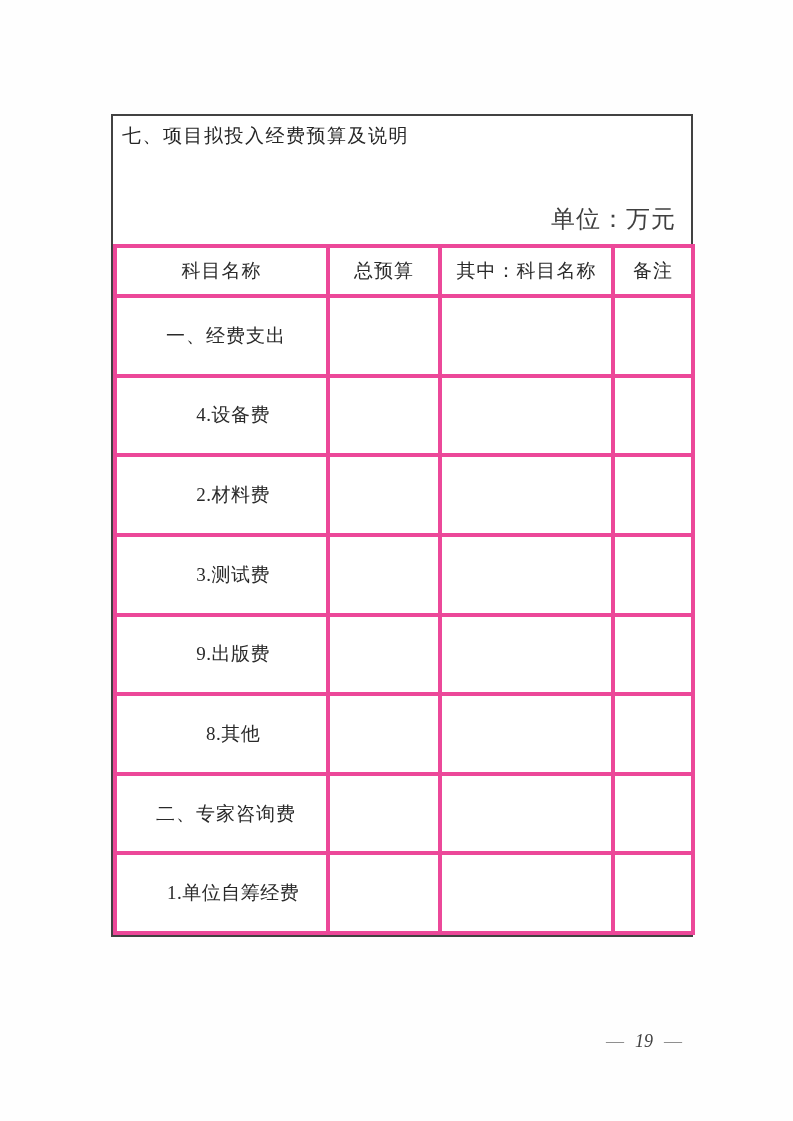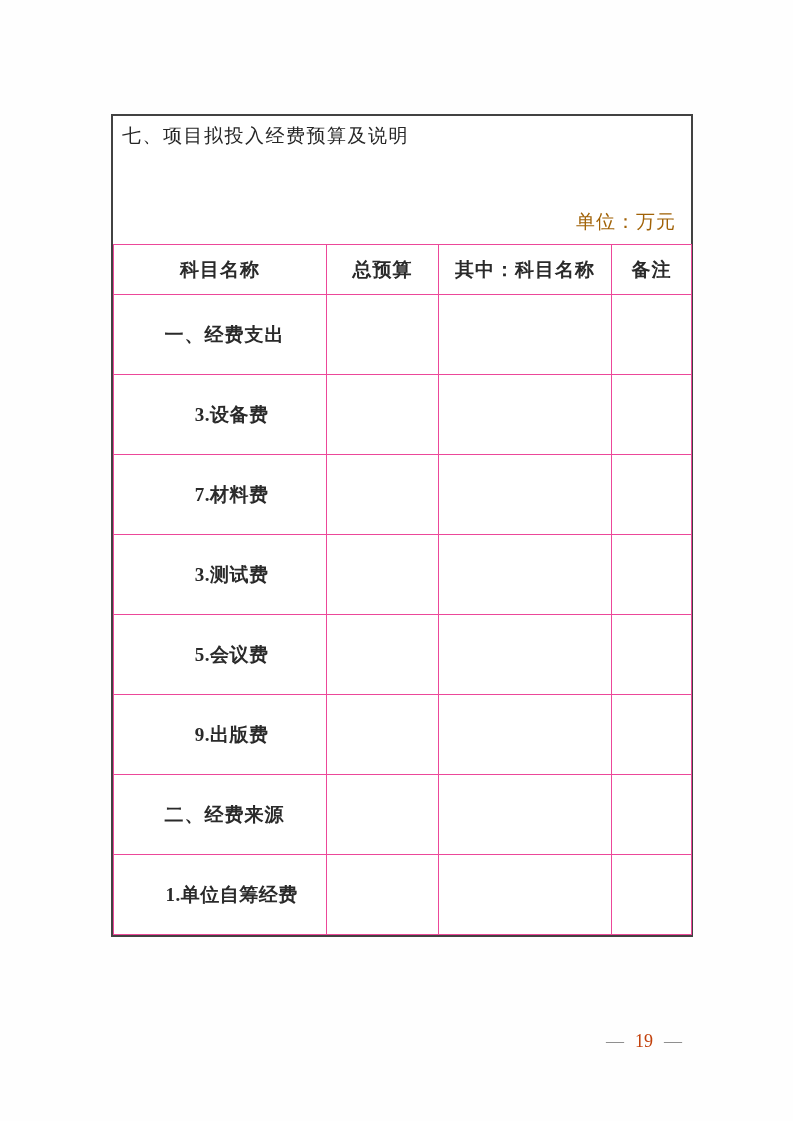--- a/index.html
+++ b/index.html
@@ -32,33 +32,33 @@
   .form-title {
     padding: 7px 14px 0 9px;
     font-size: 19px;
     letter-spacing: 1.5px;
     line-height: 1.35;
     color: #262626;
   }
   .unit-note {
     position: absolute;
     right: 15px; bottom: 9px;
-    font-size: 19px;
+    font-size: 24px;
     letter-spacing: 1px;
-    color: #a16207;
+    color: #404040;
   }
   table.budget-table {
     width: 578px;
     height: 691px;
     border-collapse: collapse;
     table-layout: fixed;
   }
   .budget-table th, .budget-table td {
-    border: 1px solid #ec4899;
-    font-weight: bold;
+    border: 4px solid #ec4899;
+    font-weight: normal;
     font-size: 19px;
     color: #2a2a2a;
     vertical-align: middle;
     overflow: hidden;
     white-space: nowrap;
   }
   .budget-table thead tr { height: 50px; }
   .budget-table th {
     text-align: center;
     letter-spacing: 1px;
@@ -69,21 +69,21 @@
   .page-footer {
     position: absolute;
     left: 606px; top: 1028px;
     height: 26px;
     display: flex;
     align-items: center;
     gap: 11px;
     font-size: 18px;
   }
   .page-footer .dash { color: #8a8a8a; letter-spacing: 0; }
-  .page-footer .num { color: #c2410c; }
+  .page-footer .num { color: #404040; font-style: italic; }
 </style>
 </head>
 <body>
 
 <div class="sheet">
 
   <div class="form-card">
 
     <div class="title-block">
       <div class="form-title">七、项目拟投入经费预算及说明</div>
@@ -106,51 +106,51 @@
         </tr>
       </thead>
       <tbody>
         <tr>
           <td class="label-cell section">一、经费支出</td>
           <td></td>
           <td></td>
           <td></td>
         </tr>
         <tr>
-          <td class="label-cell item">3.设备费</td>
+          <td class="label-cell item">4.设备费</td>
           <td></td>
           <td></td>
           <td></td>
         </tr>
         <tr>
-          <td class="label-cell item">7.材料费</td>
+          <td class="label-cell item">2.材料费</td>
           <td></td>
           <td></td>
           <td></td>
         </tr>
         <tr>
           <td class="label-cell item">3.测试费</td>
           <td></td>
           <td></td>
           <td></td>
         </tr>
         <tr>
-          <td class="label-cell item">5.会议费</td>
-          <td></td>
-          <td></td>
-          <td></td>
-        </tr>
-        <tr>
           <td class="label-cell item">9.出版费</td>
           <td></td>
           <td></td>
           <td></td>
         </tr>
         <tr>
-          <td class="label-cell section">二、经费来源</td>
+          <td class="label-cell item">8.其他</td>
+          <td></td>
+          <td></td>
+          <td></td>
+        </tr>
+        <tr>
+          <td class="label-cell section">二、专家咨询费</td>
           <td></td>
           <td></td>
           <td></td>
         </tr>
         <tr>
           <td class="label-cell item">1.单位自筹经费</td>
           <td></td>
           <td></td>
           <td></td>
         </tr>

